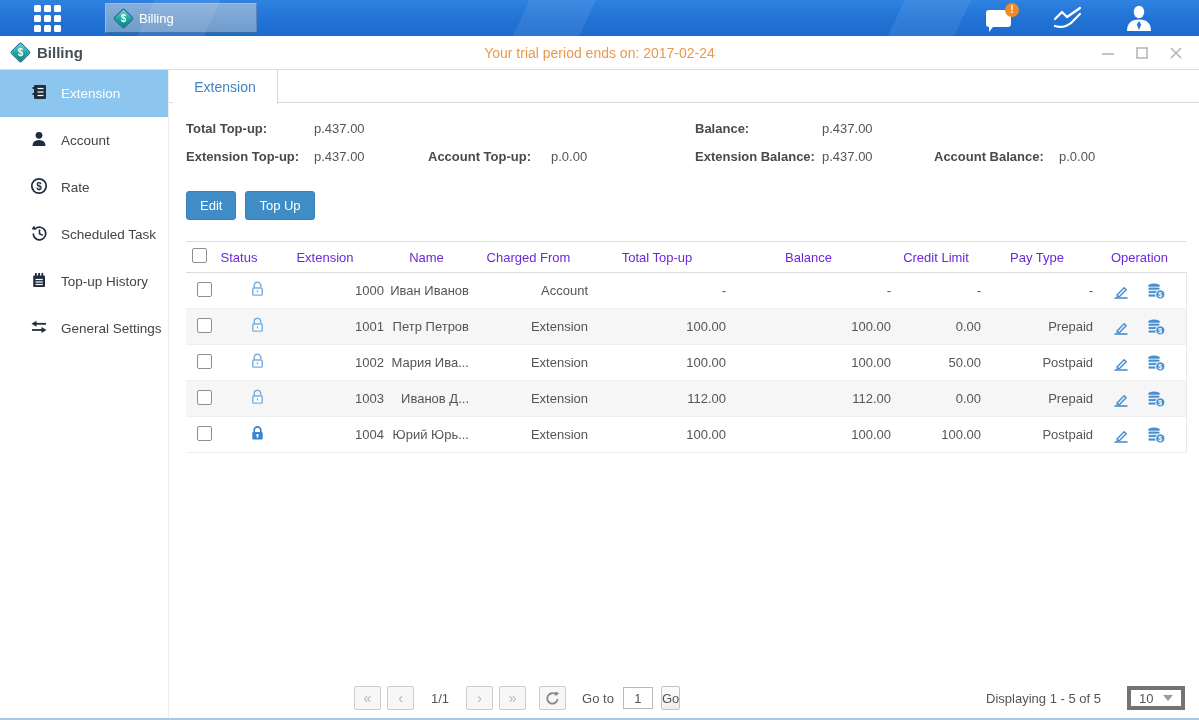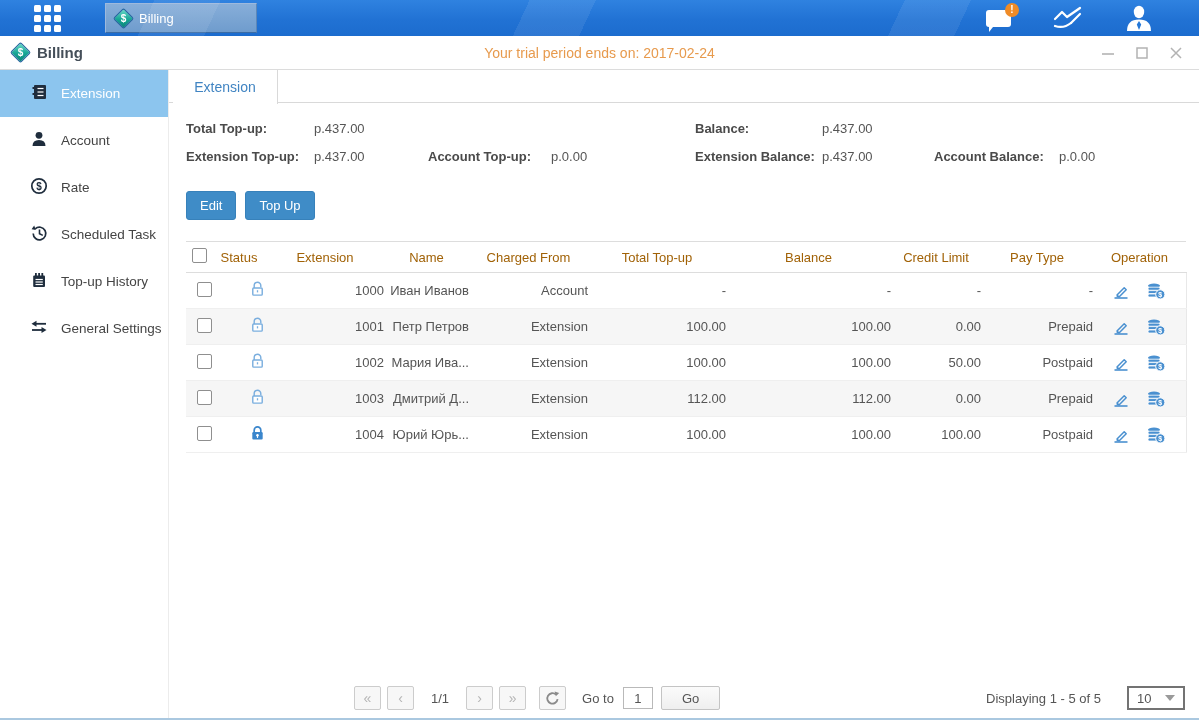--- a/index.html
+++ b/index.html
@@ -60,46 +60,46 @@
   .s-c5{grid-column:5} .s-c6{grid-column:6} .s-c7{grid-column:7} .s-c8{grid-column:8}
   .r1{grid-row:1} .r2{grid-row:2}
 
   .btnrow { margin:27px 0 0 17px; display:flex; gap:9px; }
   .btn-blue { background:#3f8cc7; color:#fff; border:1px solid #3781ba; border-radius:3px;
     font-size:13px; padding:6px 13px; cursor:pointer; font-family:inherit; }
 
   
   table { border-collapse:collapse; table-layout:fixed; width:1000px; margin:21px 0 0 17px; font-size:13px; }
   thead tr { border-top:1px solid #ddd; border-bottom:1px solid #ddd; }
-  th { height:31px; font-weight:normal; color:#a16207; text-align:center; }
+  th { height:31px; font-weight:normal; color:#6d28d9; text-align:center; }
   td { height:35px; color:#555; text-align:right; }
   tbody tr { border-bottom:1px solid #efefef; border-right:1px solid #e8e8e8; }
   tbody tr:nth-child(even) { background:#f6f6f6; }
   .cb { width:15px; height:15px; border:1px solid #8f8f8f; border-radius:2px; background:#fff;
     display:inline-block; cursor:pointer; }
   .col-cb{width:26px} .col-status{width:54px} .col-ext{width:118px} .col-name{width:85px}
   .col-cf{width:119px} .col-tt{width:138px} .col-bal{width:165px} .col-cl{width:90px}
   .col-pt{width:112px} .col-op{width:93px}
   .op-cell { display:flex; align-items:center; justify-content:center; gap:16px; height:35px; }
   .op-cell svg { cursor:pointer; }
 
   
   .footer { position:absolute; left:185px; right:14px; bottom:10px; display:flex; align-items:center; }
   .pgbtn { width:27px; height:24px; border:1px solid #ccc; border-radius:2px; background:#f7f7f7;
     color:#b5b5b5; font-size:14px; display:flex; align-items:center; justify-content:center; cursor:pointer; }
   .pgbtn + .pgbtn { margin-left:6px; }
   .pageno { margin:0 17px; font-size:13px; color:#555; }
   .goto-lbl { margin-left:16px; font-size:13px; color:#555; }
   .goto-input { width:30px; height:22px; border:1px solid #b9b9b9; margin-left:9px; font-size:13px;
     text-align:center; font-family:inherit; color:#555; }
-  .go-btn { margin-left:8px; height:24px; padding:0 20px; border:1px solid #c4c4c4; border-radius:2px;
+  .go-btn { margin-left:8px; height:24px; padding:0 0; border:1px solid #c4c4c4; border-radius:2px;
     background:linear-gradient(180deg,#fbfbfb,#efefef); color:#555; font-size:13px; cursor:pointer; font-family:inherit; }
   .foot-right { margin-left:auto; display:flex; align-items:center; gap:26px; }
   .displaying { font-size:13px; color:#555; }
-  .pagesize { width:58px; height:24px; border:2px solid #737373; background:#fff; display:flex;
+  .pagesize { width:58px; height:24px; border:4px solid #737373; background:#fff; display:flex;
     align-items:center; padding:0 8px; font-size:13px; color:#555; cursor:pointer; }
   .pagesize .arrow { margin-left:auto; width:0; height:0; border:5px solid transparent; border-top:6px solid #9a9a9a; margin-top:5px; }
 
   .bottom-edge { position:absolute; left:0; right:0; bottom:0; height:2px; background:#aac8e0; }
 </style>
 </head>
 <body>
 
 <div class="navbar">
   <div class="grid-icon">
@@ -378,21 +378,21 @@
             </td>
           </tr>
           <tr>
             <td><span class="cb"></span></td>
             <td><svg width="17" height="18" viewBox="0 0 18 18">
                 <path d="M5.5,8 V5.3 a3.5,3.5 0 0 1 7,0 V6.8" fill="none" stroke="#7aaede" stroke-width="1.5"></path>
                 <rect x="4" y="8" width="10" height="7.5" rx="1" fill="#fff" stroke="#7aaede" stroke-width="1.5"></rect>
                 <line x1="9" y1="10.3" x2="9" y2="12.6" stroke="#7aaede" stroke-width="1.4"></line>
               </svg></td>
             <td>1003</td>
-            <td>Дмитрий Д...</td>
+            <td>Иванов Д...</td>
             <td>Extension</td>
             <td>112.00</td>
             <td>112.00</td>
             <td>0.00</td>
             <td>Prepaid</td>
             <td>
               <div class="op-cell">
                 <svg width="18" height="18" viewBox="0 0 18 18">
                   <line x1="2.5" y1="16" x2="15.5" y2="16" stroke="#4a90d0" stroke-width="1.6"></line>
                   <path d="M5,13 L12.2,5.8 L14.2,7.8 L7,15 Z" fill="none" stroke="#4a90d0" stroke-width="1.5" stroke-linejoin="round"></path>

